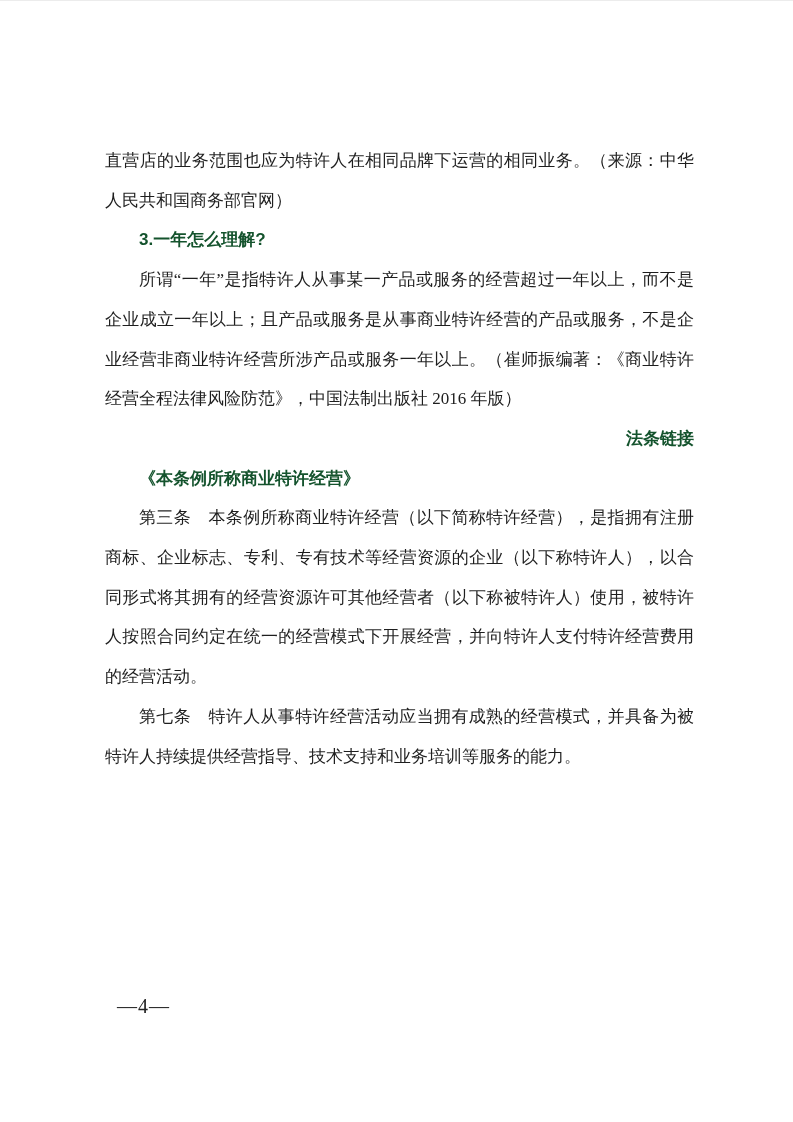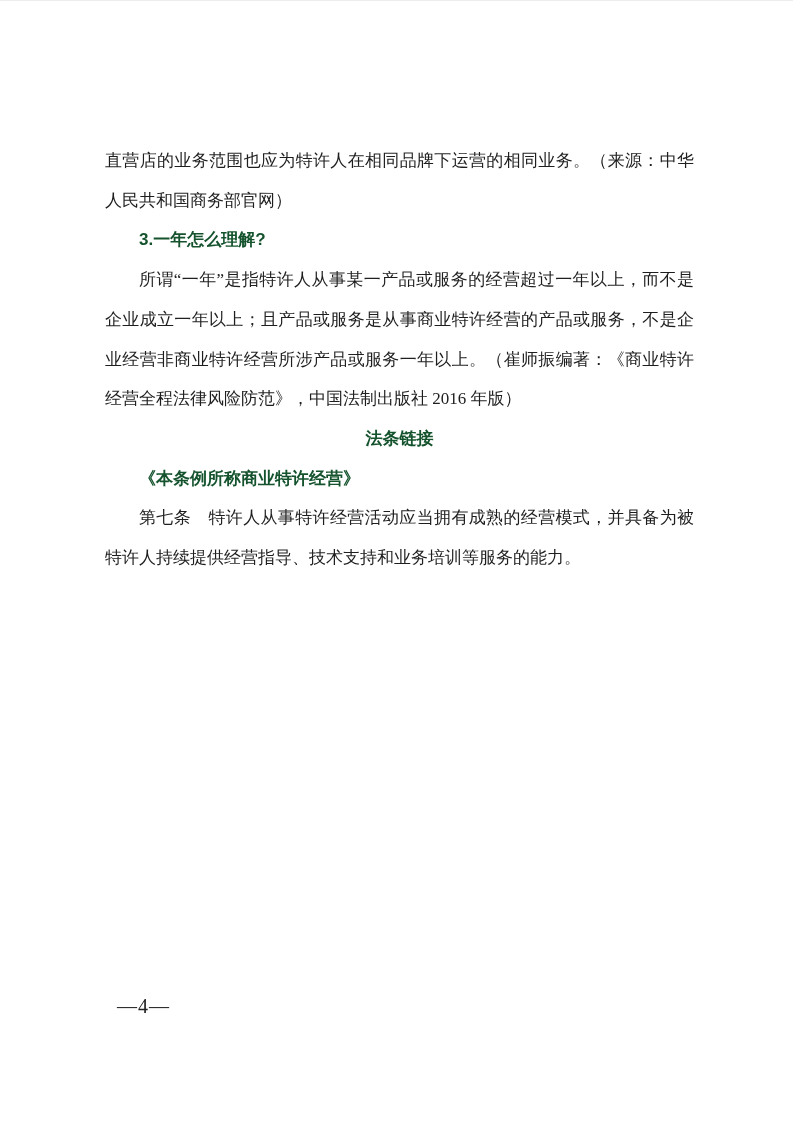--- a/index.html
+++ b/index.html
@@ -37,21 +37,21 @@
   }
   .no-indent {
     text-indent: 0;
   }
   .hei-bold {
     font-family: "Liberation Sans", "DejaVu Sans", sans-serif;
     font-weight: bold;
     color: #14532d;
   }
   .center-heading {
-    text-align: center;
+    text-align: right;
     text-indent: 0;
   }
   .page-number {
     position: absolute;
     left: 117px;
     top: 992px;
     font-family: "Liberation Serif", "DejaVu Serif", serif;
     font-size: 20px;
     line-height: 26px;
     color: #222222;
@@ -68,20 +68,21 @@
     <p class="para no-indent">直营店的业务范围也应为特许人在相同品牌下运营的相同业务。（来源：中华人民共和国商务部官网）</p>
 
     <p class="para indent hei-bold">3.一年怎么理解?</p>
 
     <p class="para indent">所谓“一年”是指特许人从事某一产品或服务的经营超过一年以上，而不是企业成立一年以上；且产品或服务是从事商业特许经营的产品或服务，不是企业经营非商业特许经营所涉产品或服务一年以上。（崔师振编著：《商业特许经营全程法律风险防范》，中国法制出版社 2016 年版）</p>
 
     <p class="para center-heading hei-bold">法条链接</p>
 
     <p class="para indent hei-bold">《本条例所称商业特许经营》</p>
 
+    <p class="para indent">第三条　本条例所称商业特许经营（以下简称特许经营），是指拥有注册商标、企业标志、专利、专有技术等经营资源的企业（以下称特许人），以合同形式将其拥有的经营资源许可其他经营者（以下称被特许人）使用，被特许人按照合同约定在统一的经营模式下开展经营，并向特许人支付特许经营费用的经营活动。</p>
 
 
     <p class="para indent">第七条　特许人从事特许经营活动应当拥有成熟的经营模式，并具备为被特许人持续提供经营指导、技术支持和业务培训等服务的能力。</p>
 
   </div>
 
   <div class="page-number">—4—</div>
 
 </div>
 

